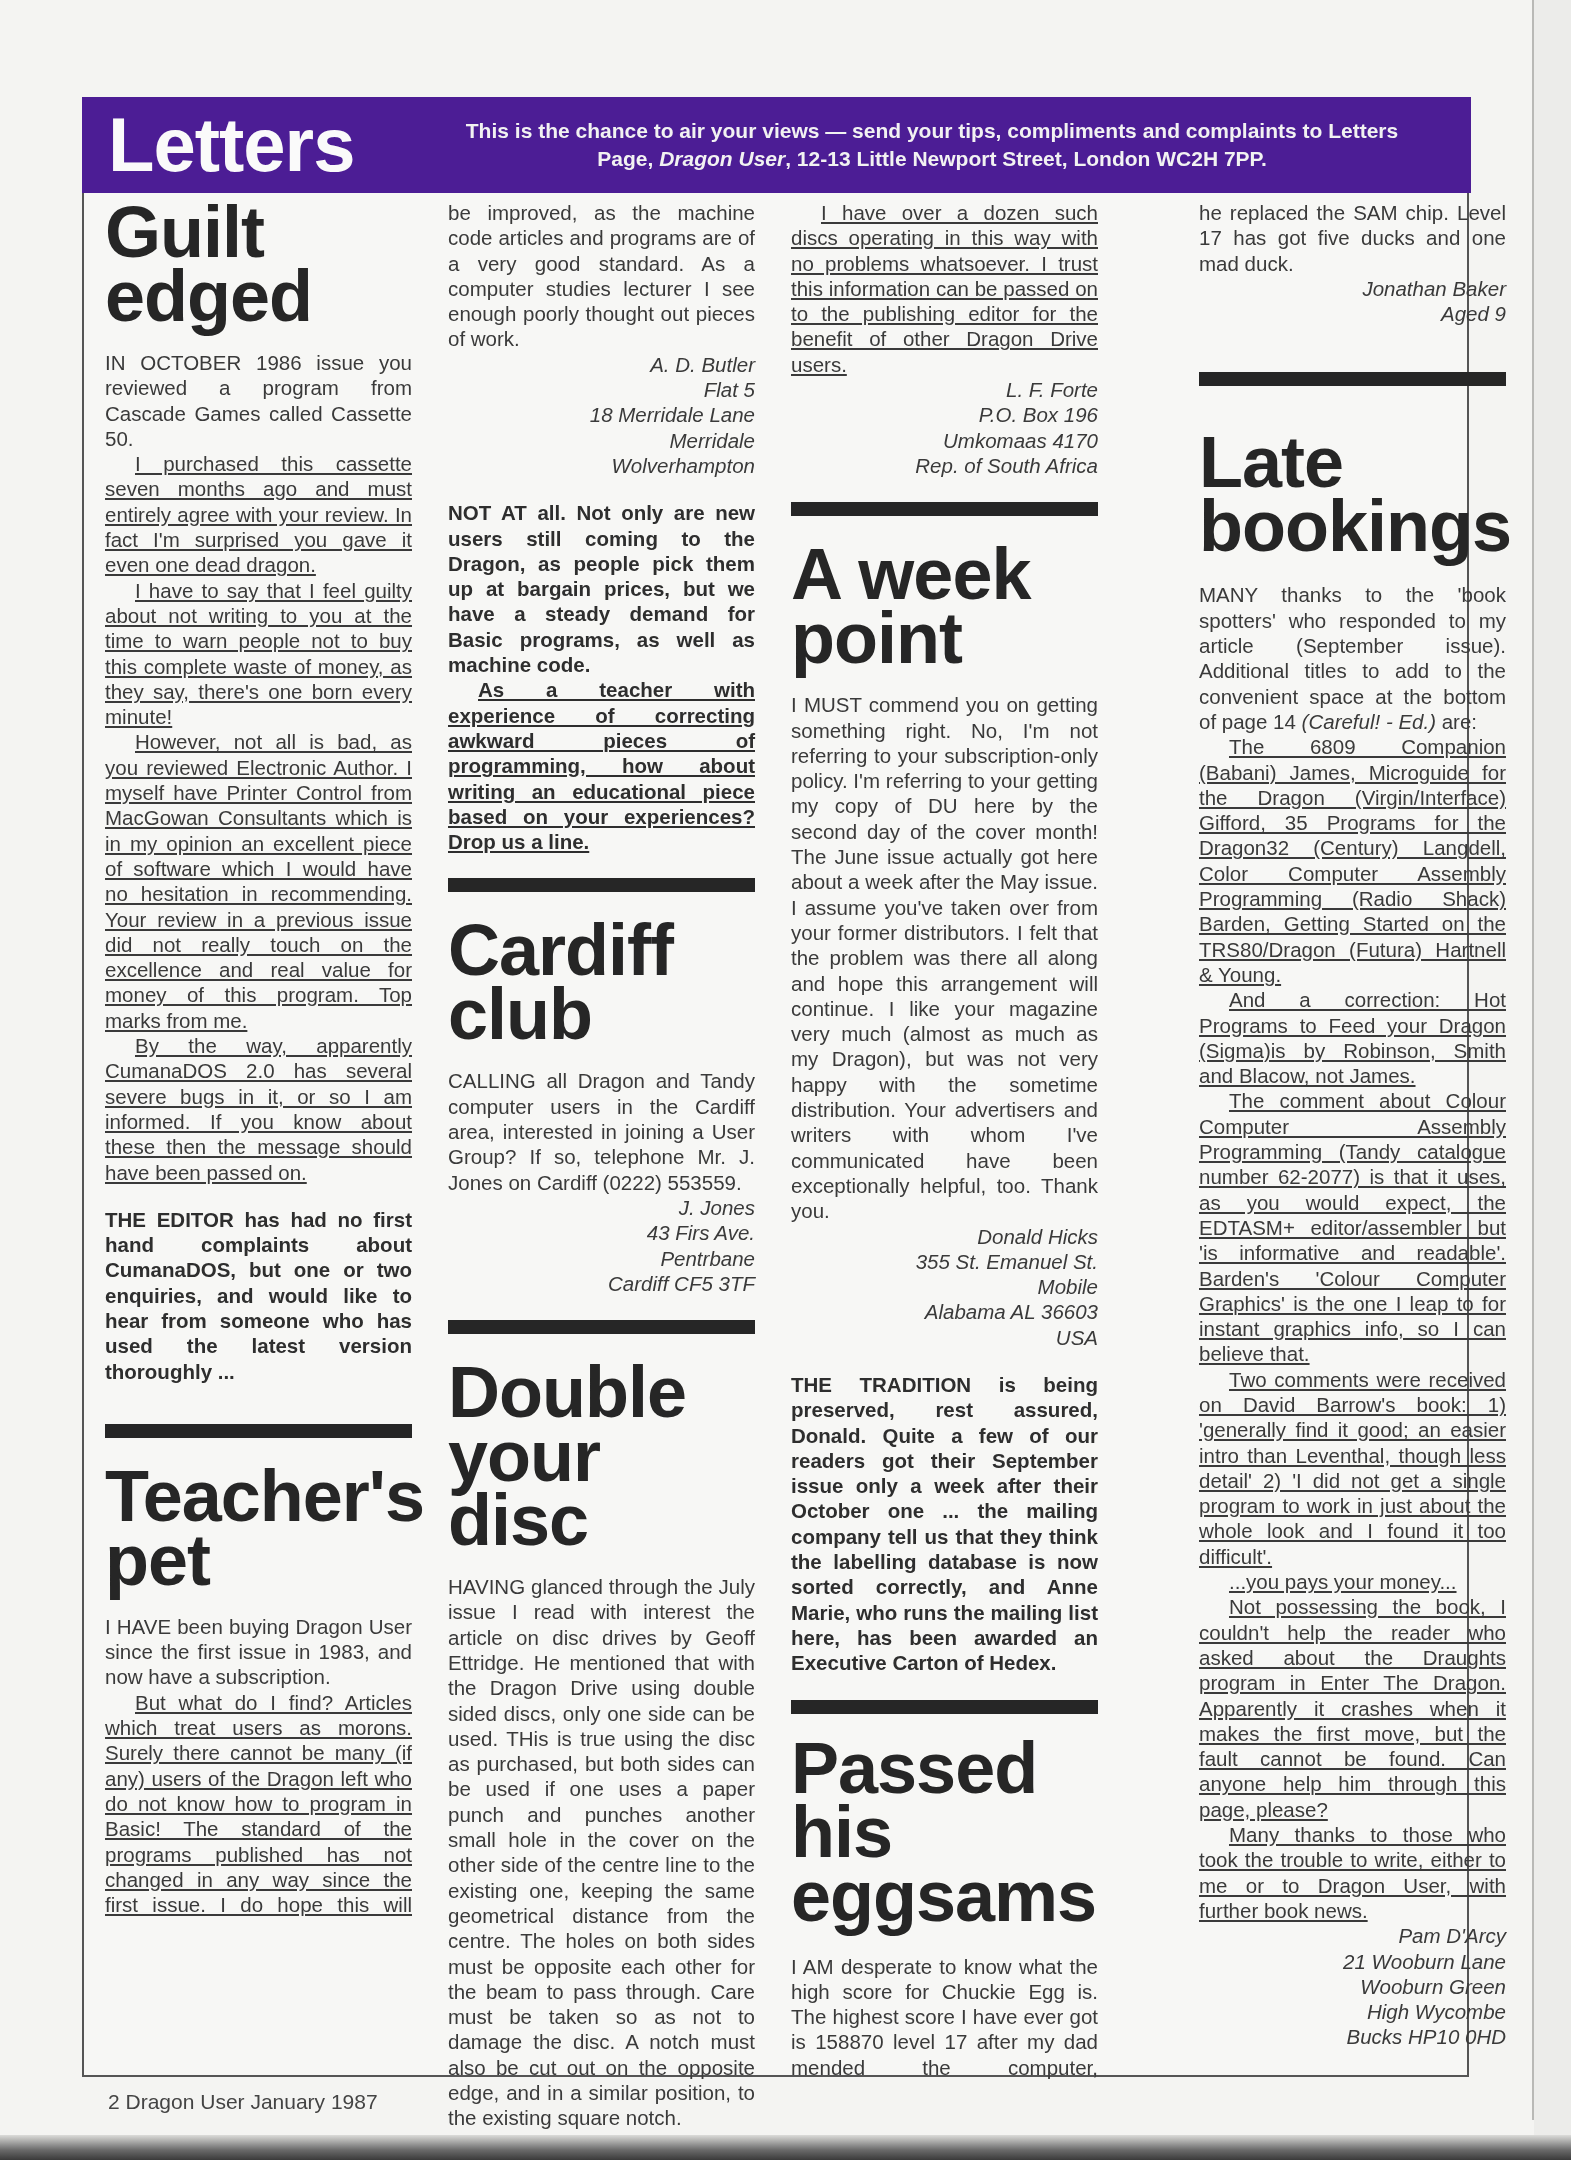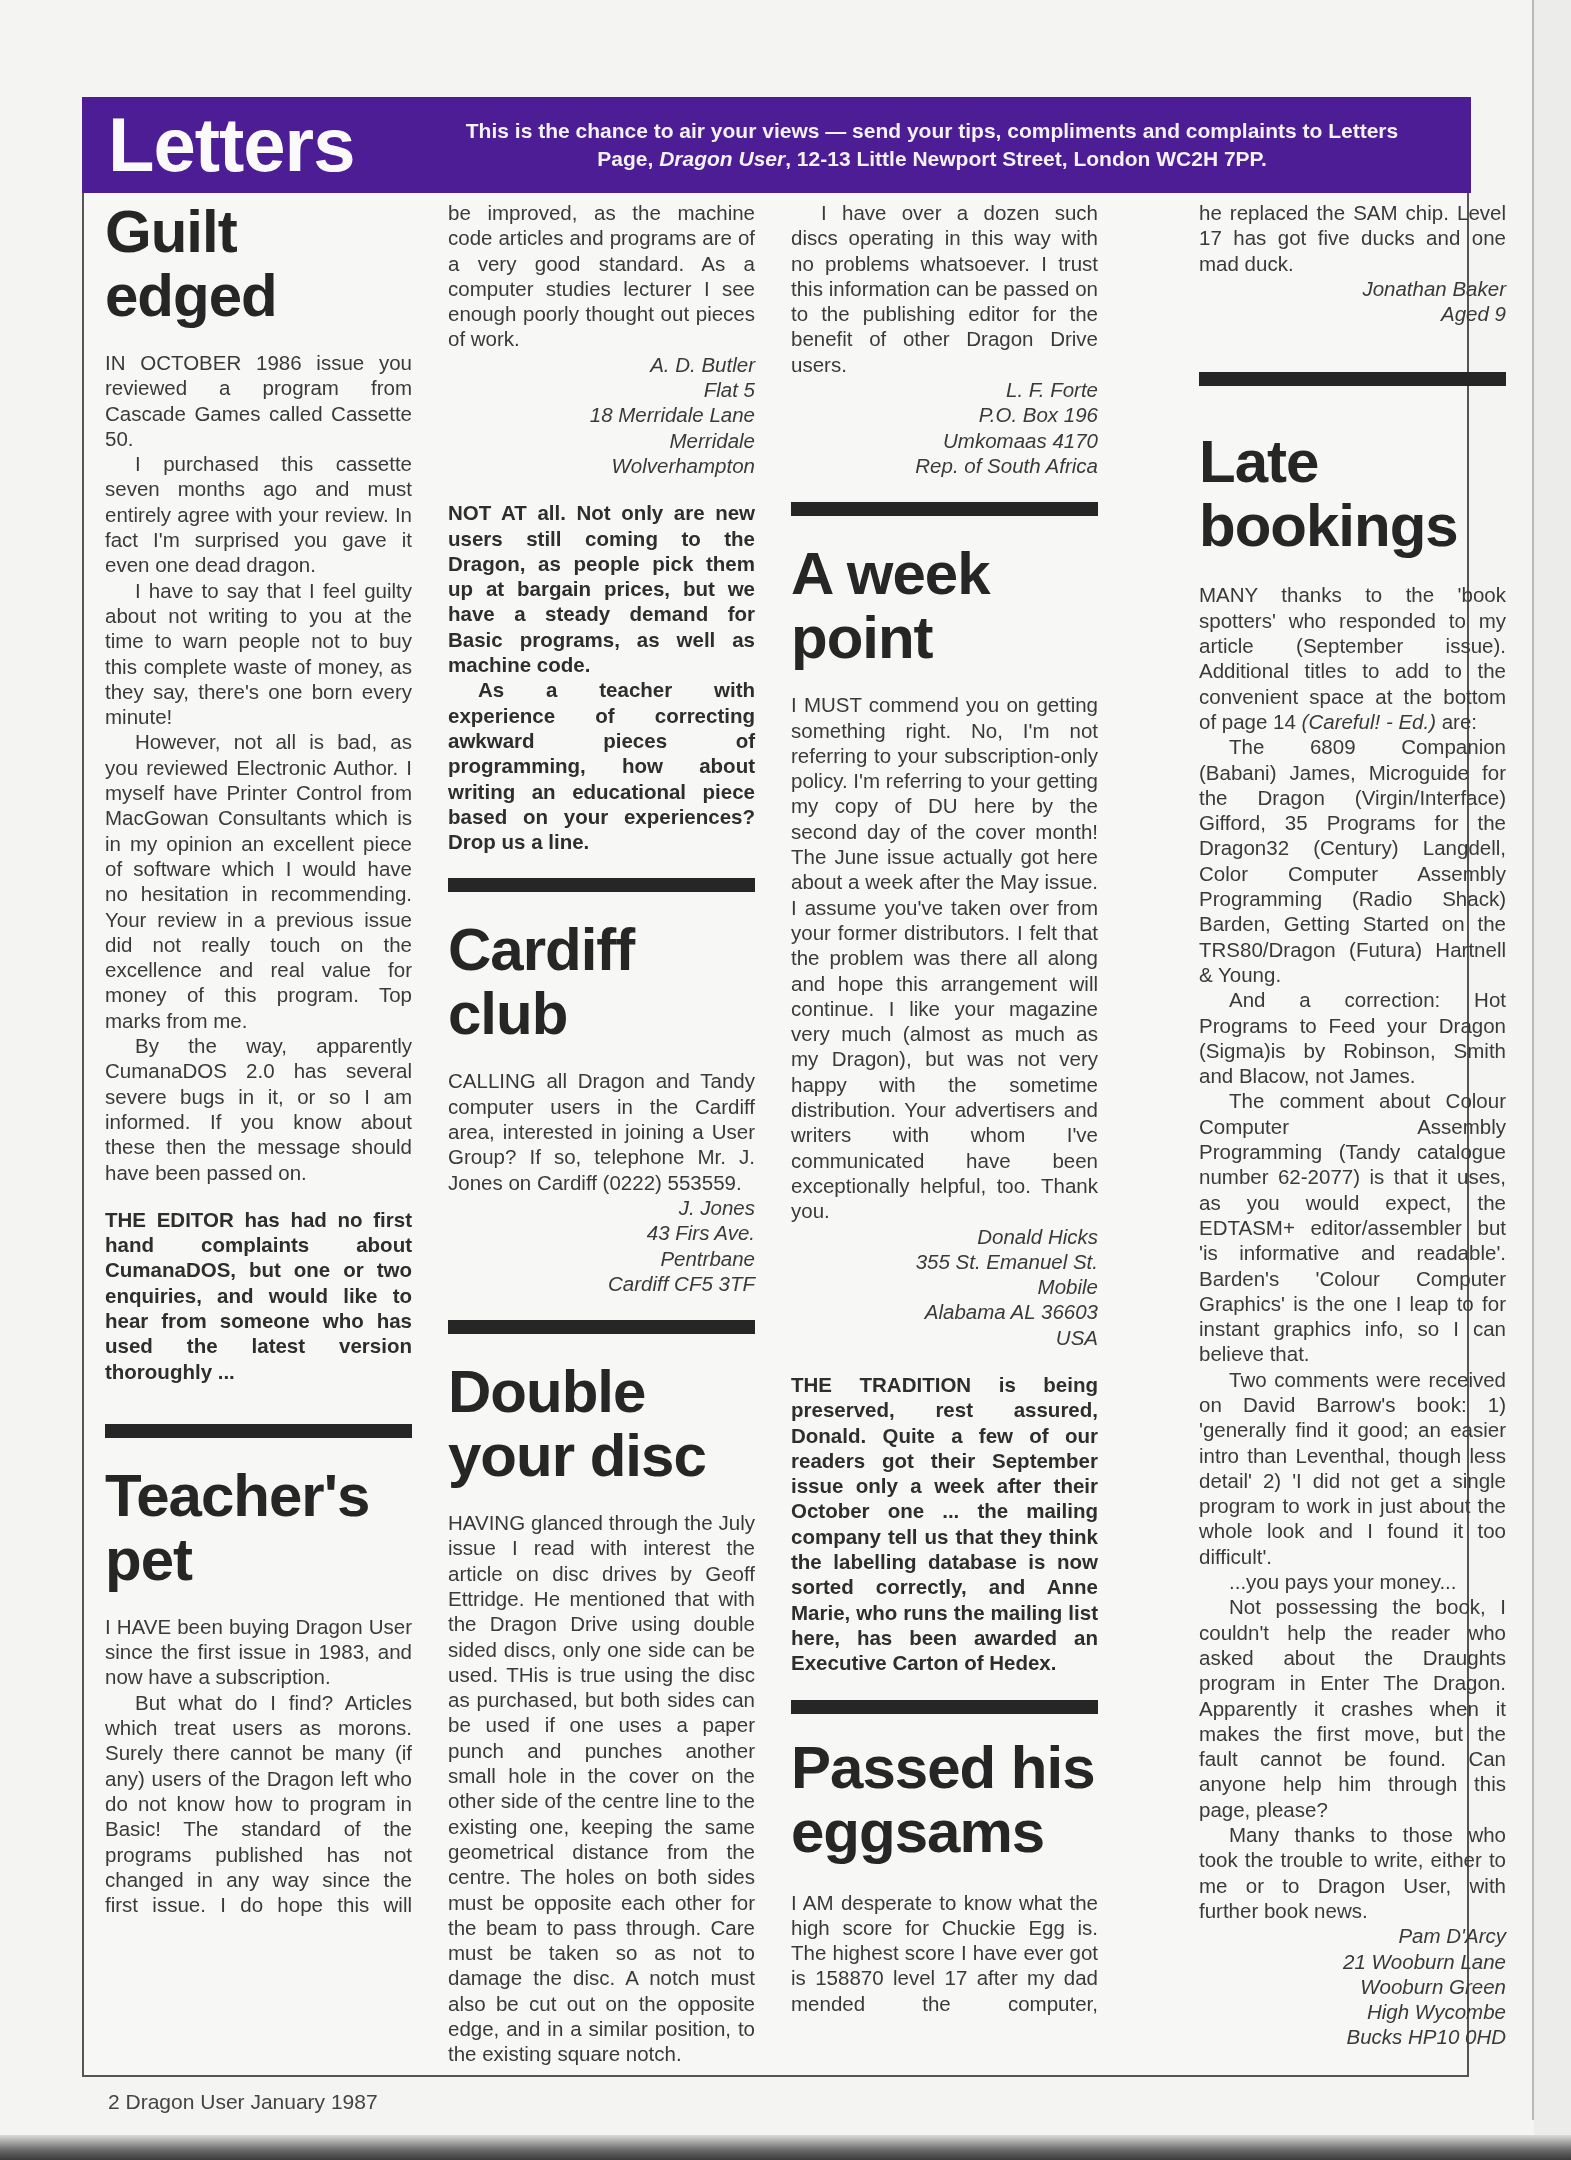--- a/index.html
+++ b/index.html
@@ -12,23 +12,23 @@
   .frame { position:absolute; left:82px; top:97px; width:1387px; height:1980px;
            border:2px solid #555; box-sizing:border-box; background:#f7f7f5; }
   .header { position:absolute; left:82px; top:97px; width:1389px; height:96px; background:#4c1d95; }
   .header-title { position:absolute; left:26px; top:4px; font-size:76px; font-weight:bold; color:#fafafa;
                   letter-spacing:-1px; font-family:"Liberation Sans", sans-serif; }
   .header-blurb { position:absolute; left:330px; top:20px; width:1040px; text-align:center;
                   font-size:21px; font-weight:bold; color:#f2f2f2; line-height:28px; }
   .header-blurb i { font-style:italic;margin-top:35px; }
   .col { position:absolute; top:200px; width:307px; font-size:20.5px; line-height:25.3px; }
   .c1 { left:105px; } .c2 { left:448px; } .c3 { left:791px; } .c4 { left:1199px; }
-  .head { font-weight:bold; font-size:60px; line-height:64px; color:#262626; letter-spacing:-1px; margin:0; }
+  .head { font-weight:bold; font-size:72px; line-height:64px; color:#262626; letter-spacing:-1px; margin:0; }
   p { margin:0; text-align:justify; }
-  p.ind { text-indent:30px; }
+  p.ind { text-indent:30px;text-decoration:underline; }
   .ed { font-weight:bold; color:#2e2e2e; }
   .sig { text-align:right; font-style:italic; }
   .rule { height:14px; background:#262626; width:307px; }
   .footer { position:absolute; left:108px; top:2090px; font-size:21px; color:#444; }
 </style>
 </head>
 <body>
 
 <div class="paper-right"></div>
 <div class="paper-edge"></div>

